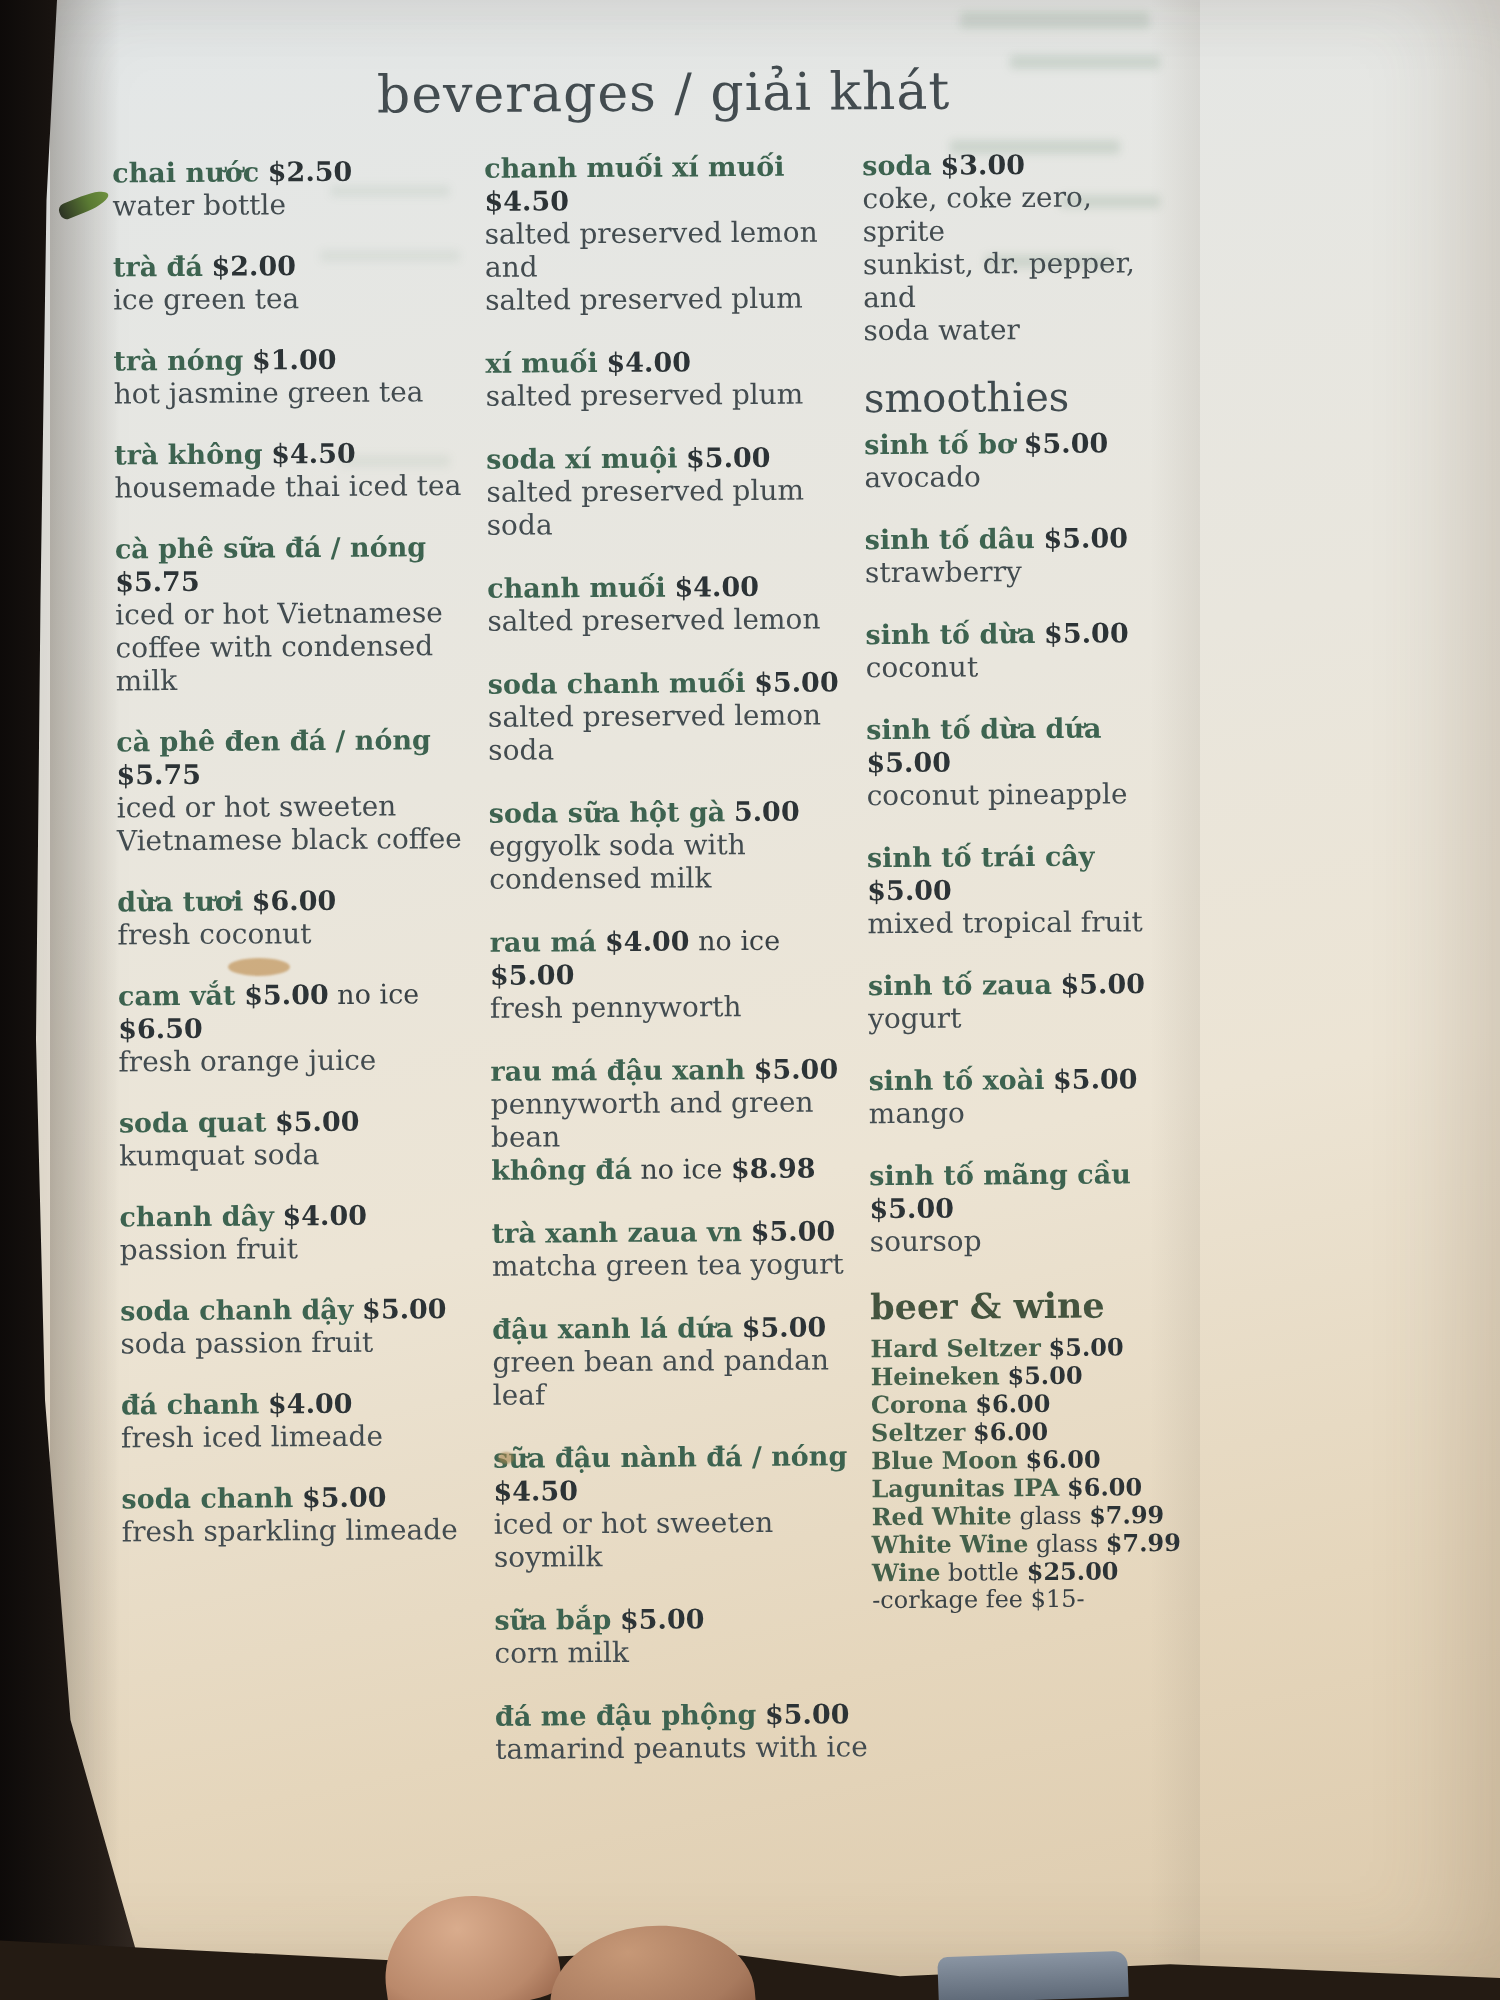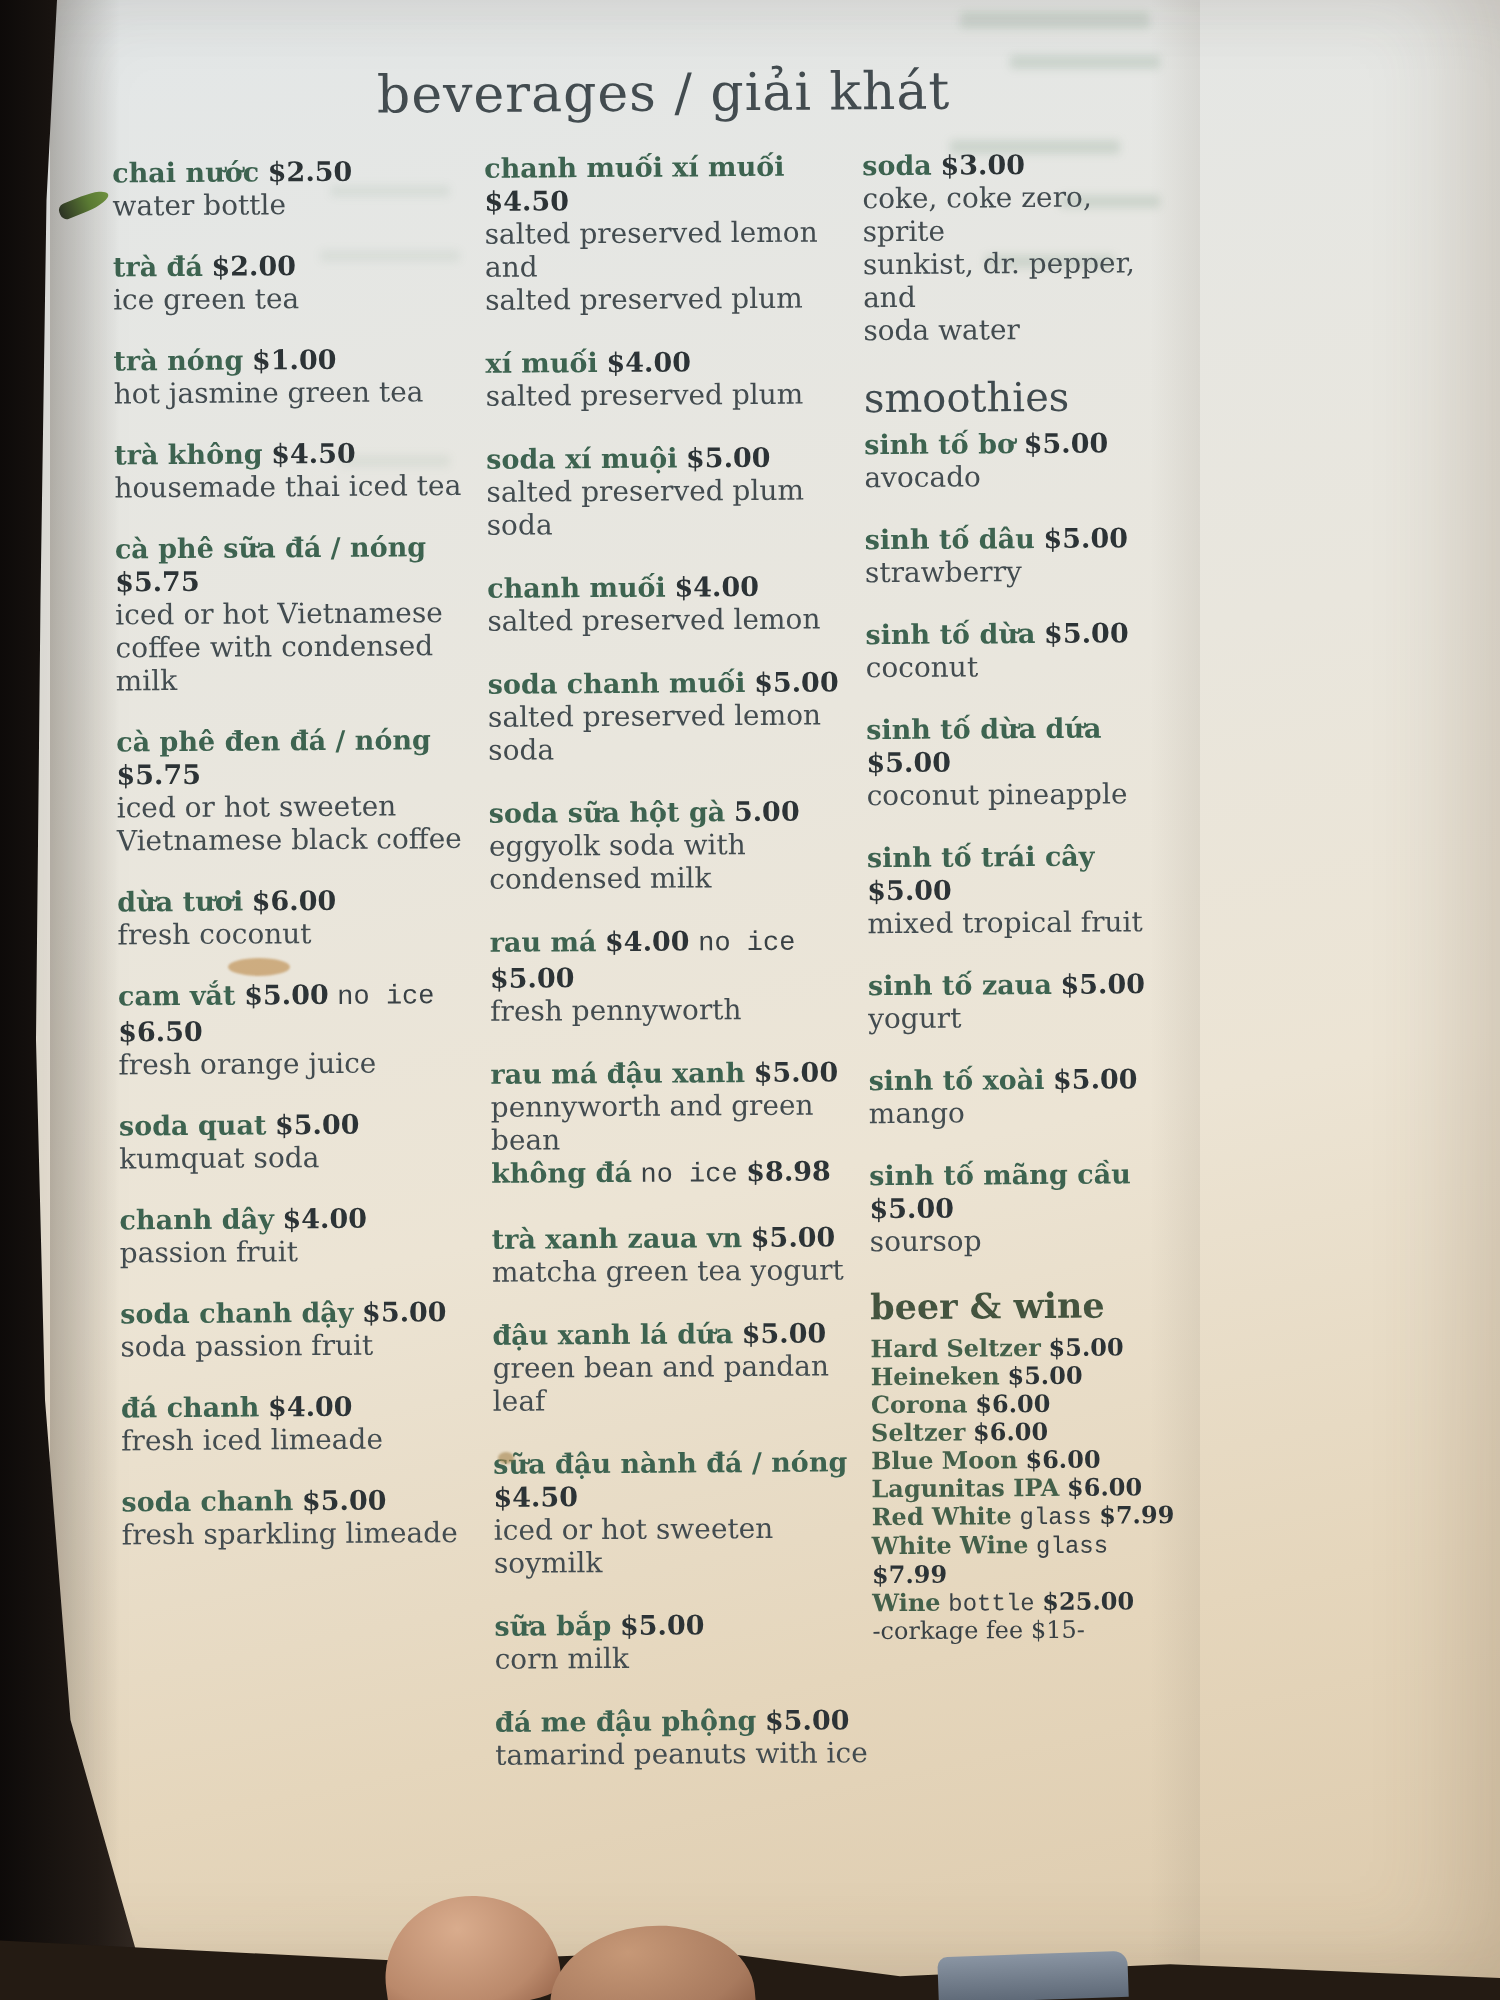--- a/index.html
+++ b/index.html
@@ -21,21 +21,21 @@
   .col-left{left:118px;top:152px;width:368px;}
   .col-mid{left:490px;top:150px;width:380px;}
   .col-right{left:868px;top:150px;width:310px;}
 
   .item{margin-bottom:28px;}
   .col-mid .item{margin-bottom:30px;}
   .col-right .item{margin-bottom:29px;}
 
   .vn{color:#3d6350;font-weight:bold;}
   .pr{color:#2c3336;font-weight:bold;}
-  .plain{color:#394145;font-weight:normal;font-family:Liberation Mono, monospace;}
+  .plain{color:#394145;font-weight:normal;}
   .desc{color:#434c50;font-size:28px;white-space:pre-line;}
 
   .section-header{color:#3f4a4e;font-size:40px;line-height:44px;margin:14px 0 8px 0;}
   .beer-header{color:#44543f;font-size:35px;line-height:40px;font-weight:bold;margin:10px 0 8px 0;}
   .beer-line{font-size:24px;line-height:27px;}
   .beer-line .vn{color:#44604a;}
   .beer-note{font-size:24px;line-height:27px;color:#394145;}
 
   
   .binder{position:absolute;left:0;top:0;width:150px;height:2000px;z-index:5;

